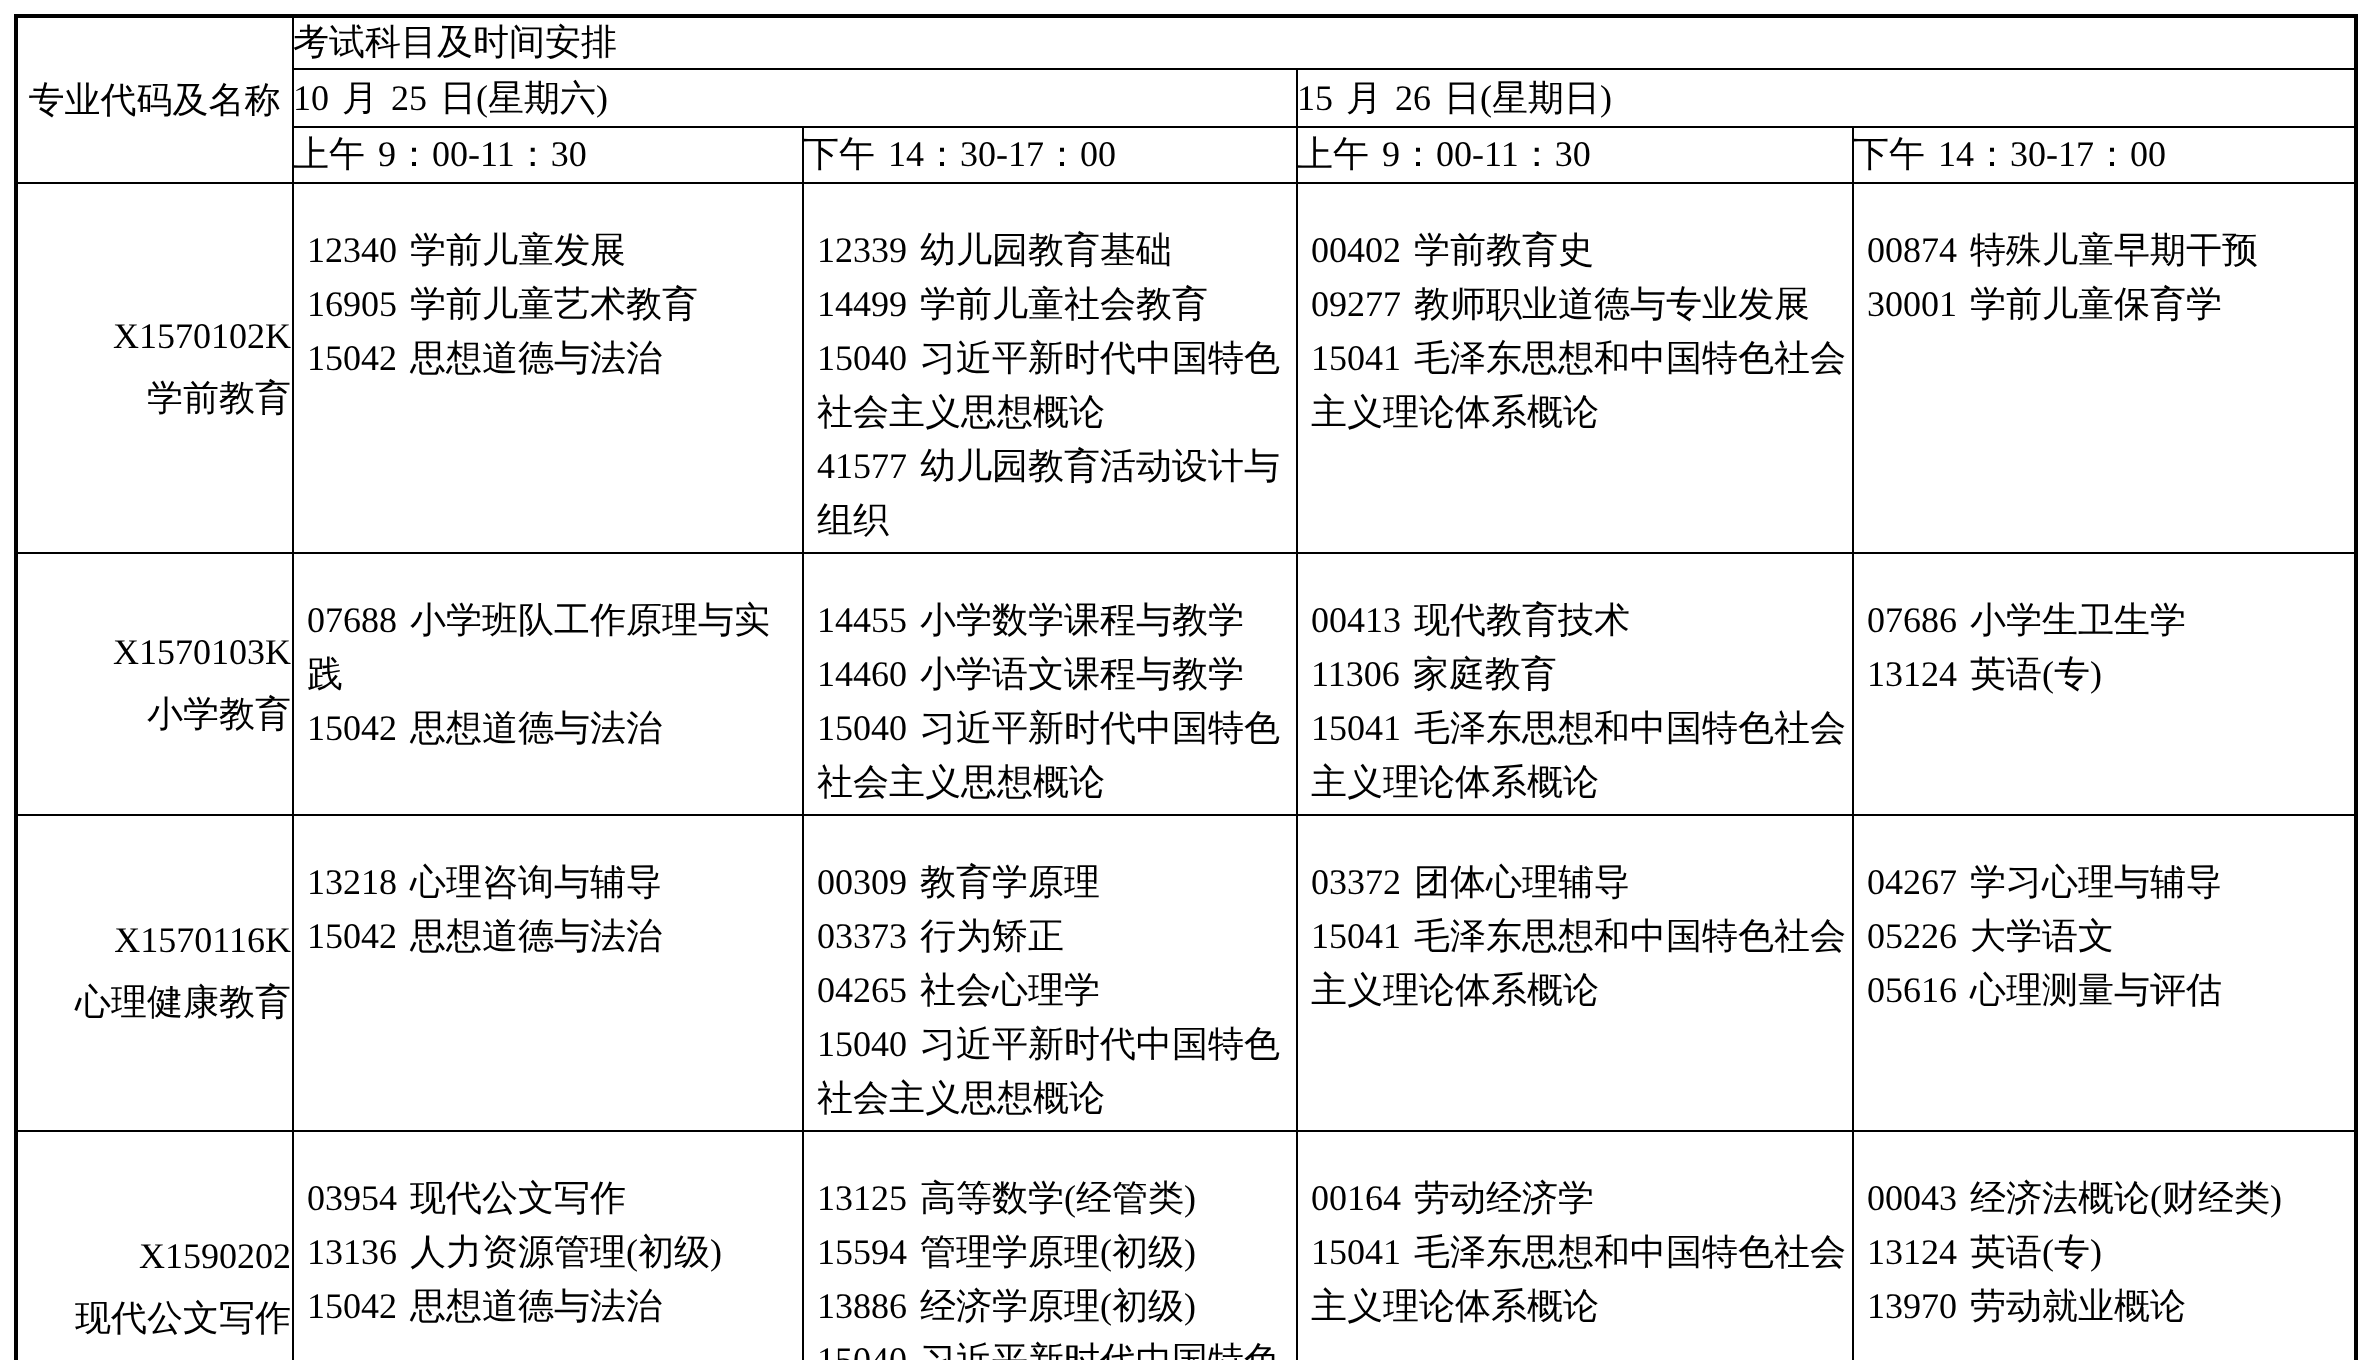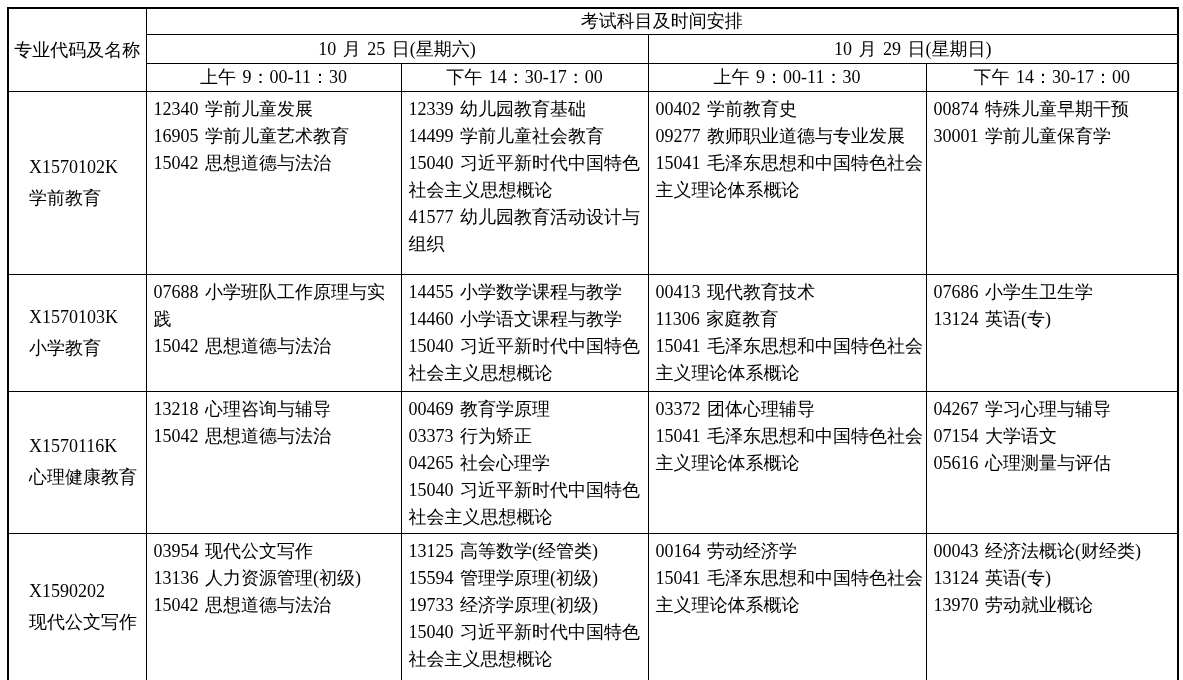--- a/index.html
+++ b/index.html
@@ -30,40 +30,39 @@
     letter-spacing: 0;
     word-spacing: 2px;
     vertical-align: middle;
     padding: 0;
     overflow: hidden;
   }
   
   tr.r-main  { height: 26px; }
   tr.r-date  { height: 29px; margin-top: 45px; }
   tr.r-time  { height: 28px; }
-  thead th { text-align: center; }
+  thead th { text-align: left; }
   
   tbody tr.body-r0 { height: 183px; }
   tbody tr.body-r1 { height: 117px; }
   tbody tr.body-r2 { height: 138px; }
   tbody tr.body-r3 { height: 148px; }
   
   th.major-cell {
     text-align: center;
     vertical-align: middle;
   }
   .major-line {
     line-height: 31px;
-    text-align: left;
-    margin-left: 20px;
+    text-align: right;
   }
   
   td.session-cell {
     vertical-align: top;
-    padding: 4px 2px 2px 7px;
+    padding: 20px 2px 2px 7px;
     margin-top: 33px;
   }
   .course {
     line-height: 27px;
     text-align: left;
   }
 </style>
 </head>
 <body>
 
@@ -76,21 +75,21 @@
       <col style="width:278px">
       <col style="width:252px">
     </colgroup>
     <thead>
       <tr class="r-main">
         <th rowspan="3" class="major-cell">专业代码及名称</th>
         <th colspan="4">考试科目及时间安排</th>
       </tr>
       <tr class="r-date">
         <th colspan="2">10 月 25 日(星期六)</th>
-        <th colspan="2">10 月 29 日(星期日)</th>
+        <th colspan="2">15 月 26 日(星期日)</th>
       </tr>
       <tr class="r-time">
         <th>上午 9：00-11：30</th>
         <th>下午 14：30-17：00</th>
         <th>上午 9：00-11：30</th>
         <th>下午 14：30-17：00</th>
       </tr>
     </thead>
     <tbody>
         <tr class="body-r0">
@@ -146,49 +145,49 @@
         <tr class="body-r2">
           <th class="major-cell">
             <div class="major-line">X1570116K</div>
             <div class="major-line">心理健康教育</div>
           </th>
           <td class="session-cell">
             <div class="course">13218 心理咨询与辅导</div>
             <div class="course">15042 思想道德与法治</div>
           </td>
           <td class="session-cell">
-            <div class="course">00469 教育学原理</div>
+            <div class="course">00309 教育学原理</div>
             <div class="course">03373 行为矫正</div>
             <div class="course">04265 社会心理学</div>
             <div class="course">15040 习近平新时代中国特色社会主义思想概论</div>
           </td>
           <td class="session-cell">
             <div class="course">03372 团体心理辅导</div>
             <div class="course">15041 毛泽东思想和中国特色社会主义理论体系概论</div>
           </td>
           <td class="session-cell">
             <div class="course">04267 学习心理与辅导</div>
-            <div class="course">07154 大学语文</div>
+            <div class="course">05226 大学语文</div>
             <div class="course">05616 心理测量与评估</div>
           </td>
         </tr>
         <tr class="body-r3">
           <th class="major-cell">
             <div class="major-line">X1590202</div>
             <div class="major-line">现代公文写作</div>
           </th>
           <td class="session-cell">
             <div class="course">03954 现代公文写作</div>
             <div class="course">13136 人力资源管理(初级)</div>
             <div class="course">15042 思想道德与法治</div>
           </td>
           <td class="session-cell">
             <div class="course">13125 高等数学(经管类)</div>
             <div class="course">15594 管理学原理(初级)</div>
-            <div class="course">19733 经济学原理(初级)</div>
+            <div class="course">13886 经济学原理(初级)</div>
             <div class="course">15040 习近平新时代中国特色社会主义思想概论</div>
           </td>
           <td class="session-cell">
             <div class="course">00164 劳动经济学</div>
             <div class="course">15041 毛泽东思想和中国特色社会主义理论体系概论</div>
           </td>
           <td class="session-cell">
             <div class="course">00043 经济法概论(财经类)</div>
             <div class="course">13124 英语(专)</div>
             <div class="course">13970 劳动就业概论</div>

